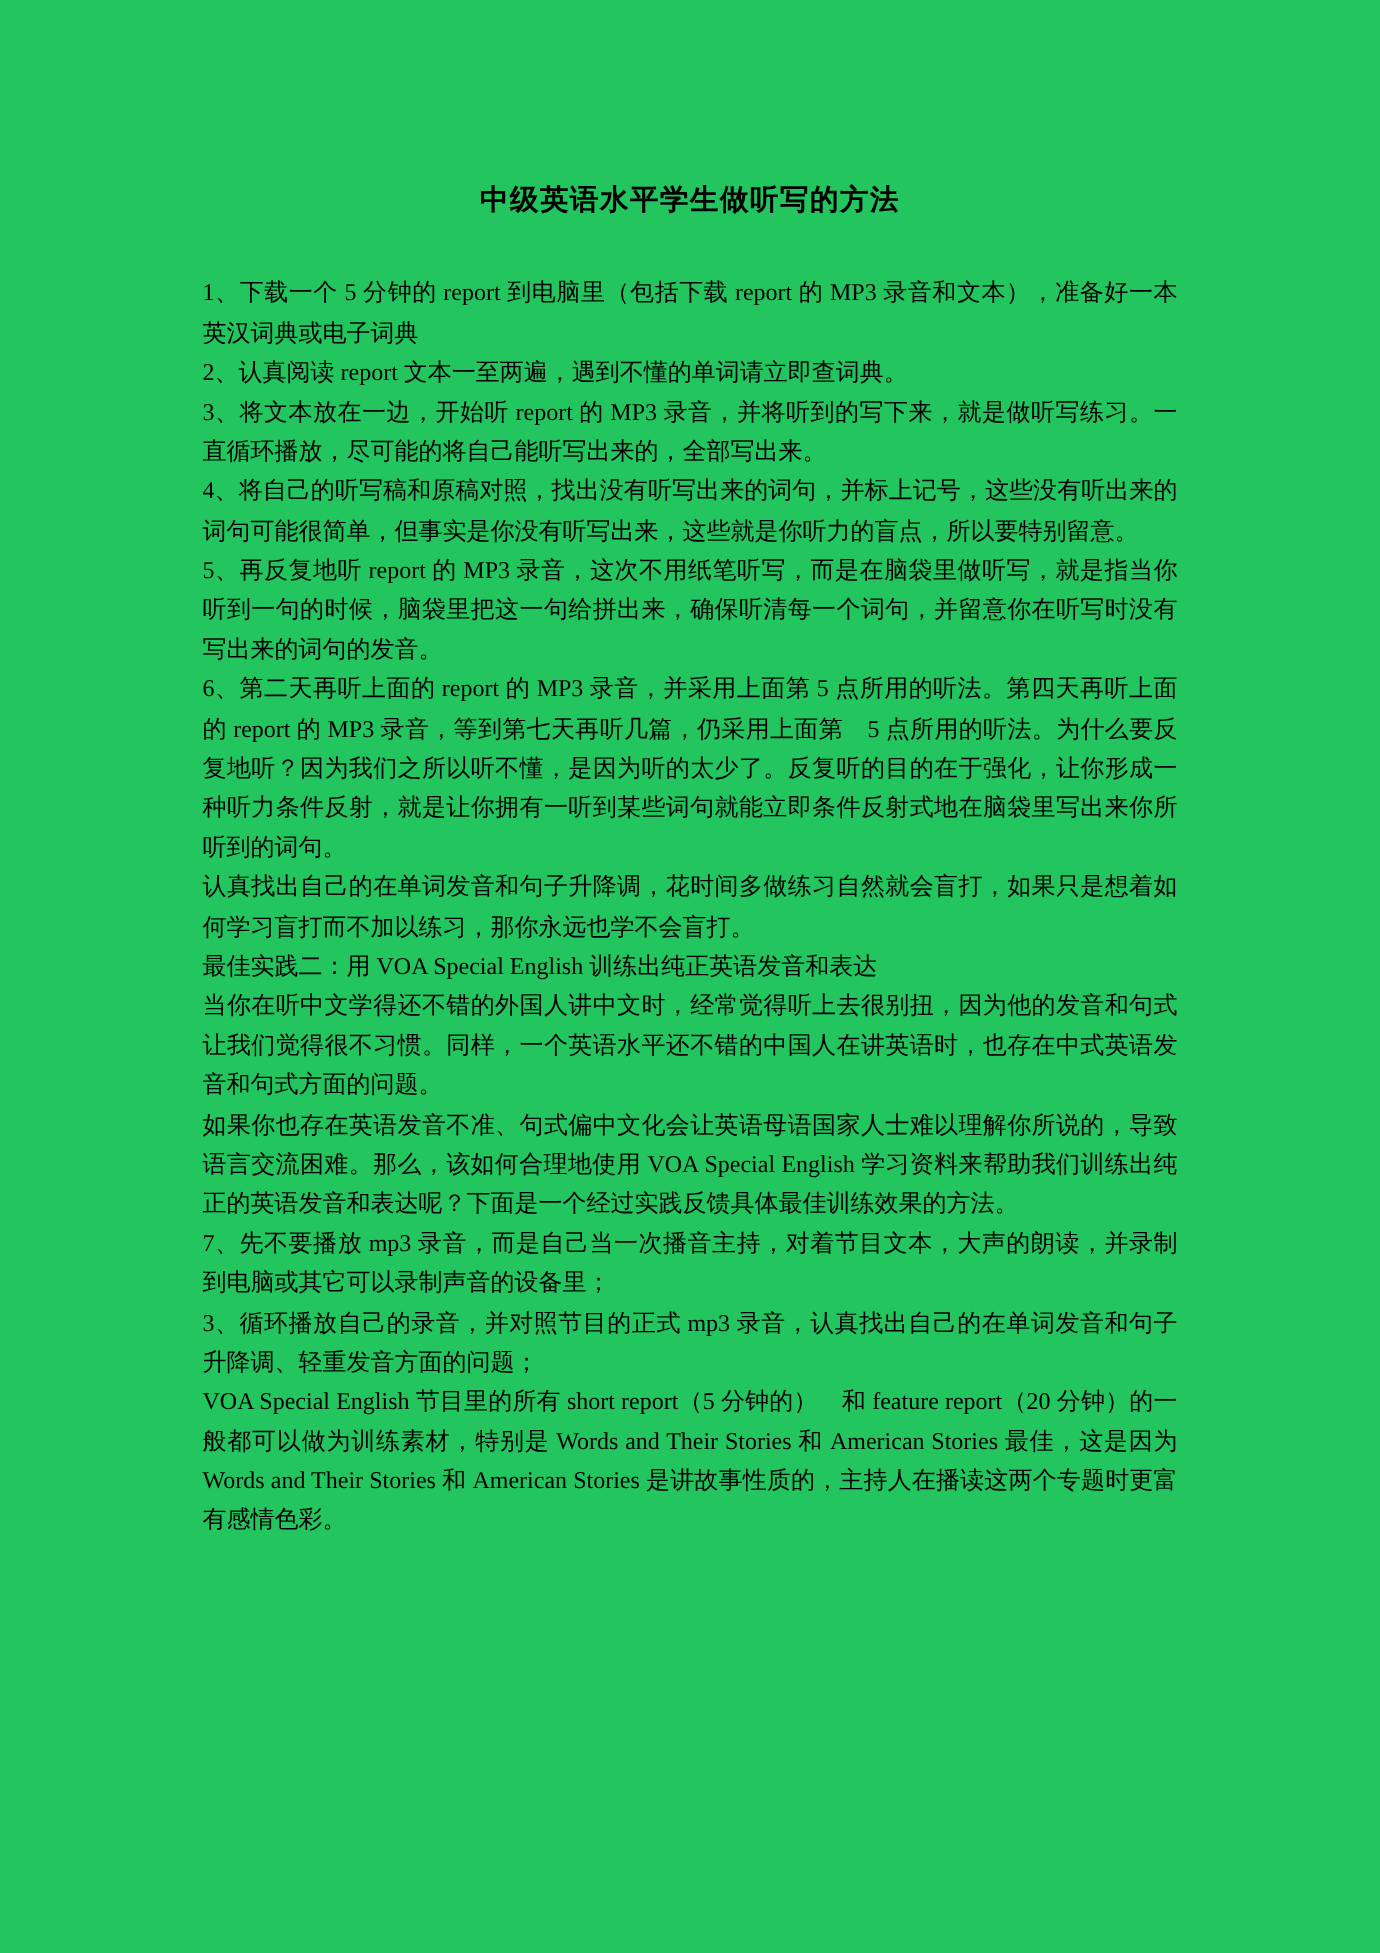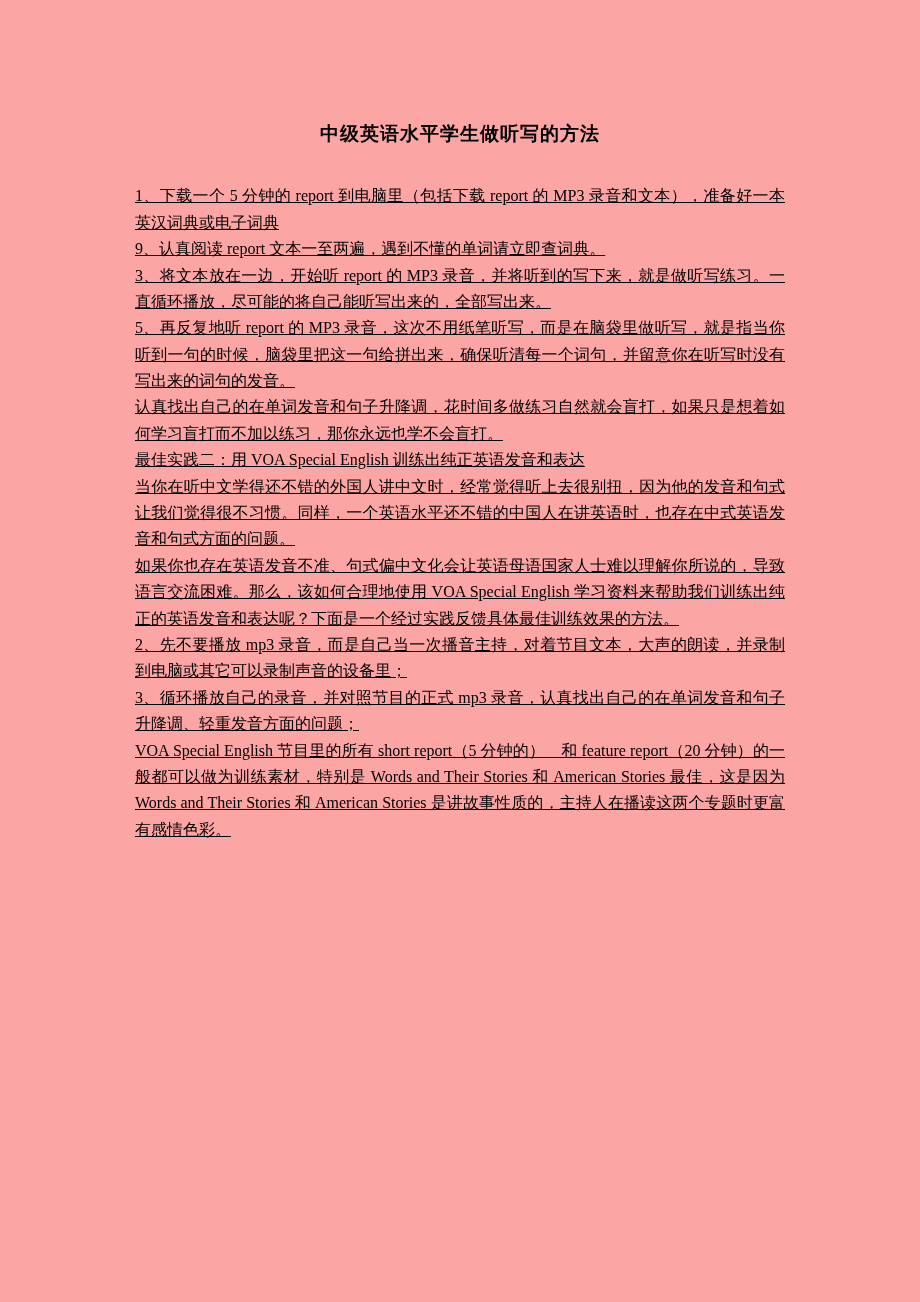--- a/index.html
+++ b/index.html
@@ -1,54 +1,55 @@
 <!DOCTYPE html>
 <html><head>
 <meta charset="utf-8">
 <style>
   * { margin: 0; padding: 0; box-sizing: border-box; }
   html, body { background: #ffffff; }
   .page {
     width: 920px;
     height: 1302px;
     margin: 0 auto;
-    background: #fca5a5;
+    background: #22c55e;
     color: #000000;
     padding: 118px 135px 40px 135px;
     font-family: "Liberation Serif", "DejaVu Serif", serif;
     font-size: 16px;
     line-height: 1.65;
     overflow: hidden;
   }
   .doc-title {
     font-size: 19px;
     font-weight: bold;
     text-align: center;
     letter-spacing: 1px;
     margin-bottom: 34px;
   }
   .doc-body p {
     text-align: justify;
     word-break: break-word;
-    text-decoration: underline;
   }
   .doc-body p.gap {
   }
 </style>
 </head>
 <body>
 
 <div class="page">
   <h1 class="doc-title">中级英语水平学生做听写的方法</h1>
   <div class="doc-body">
     <p>1、下载一个 5 分钟的 report 到电脑里（包括下载 report 的 MP3 录音和文本），准备好一本英汉词典或电子词典</p>
-    <p>9、认真阅读 report 文本一至两遍，遇到不懂的单词请立即查词典。</p>
+    <p>2、认真阅读 report 文本一至两遍，遇到不懂的单词请立即查词典。</p>
     <p>3、将文本放在一边，开始听 report 的 MP3 录音，并将听到的写下来，就是做听写练习。一直循环播放，尽可能的将自己能听写出来的，全部写出来。</p>
+    <p>4、将自己的听写稿和原稿对照，找出没有听写出来的词句，并标上记号，这些没有听出来的词句可能很简单，但事实是你没有听写出来，这些就是你听力的盲点，所以要特别留意。</p>
     <p class="gap">5、再反复地听 report 的 MP3 录音，这次不用纸笔听写，而是在脑袋里做听写，就是指当你听到一句的时候，脑袋里把这一句给拼出来，确保听清每一个词句，并留意你在听写时没有写出来的词句的发音。</p>
+    <p>6、第二天再听上面的 report 的 MP3 录音，并采用上面第 5 点所用的听法。第四天再听上面的 report 的 MP3 录音，等到第七天再听几篇，仍采用上面第　5 点所用的听法。为什么要反复地听？因为我们之所以听不懂，是因为听的太少了。反复听的目的在于强化，让你形成一种听力条件反射，就是让你拥有一听到某些词句就能立即条件反射式地在脑袋里写出来你所听到的词句。</p>
     <p>认真找出自己的在单词发音和句子升降调，花时间多做练习自然就会盲打，如果只是想着如何学习盲打而不加以练习，那你永远也学不会盲打。</p>
     <p class="gap">最佳实践二：用  VOA Special English  训练出纯正英语发音和表达</p>
     <p class="gap">当你在听中文学得还不错的外国人讲中文时，经常觉得听上去很别扭，因为他的发音和句式让我们觉得很不习惯。同样，一个英语水平还不错的中国人在讲英语时，也存在中式英语发音和句式方面的问题。</p>
     <p>如果你也存在英语发音不准、句式偏中文化会让英语母语国家人士难以理解你所说的，导致语言交流困难。那么，该如何合理地使用  VOA Special English  学习资料来帮助我们训练出纯正的英语发音和表达呢？下面是一个经过实践反馈具体最佳训练效果的方法。</p>
-    <p class="gap">2、先不要播放 mp3 录音，而是自己当一次播音主持，对着节目文本，大声的朗读，并录制到电脑或其它可以录制声音的设备里；</p>
+    <p class="gap">7、先不要播放 mp3 录音，而是自己当一次播音主持，对着节目文本，大声的朗读，并录制到电脑或其它可以录制声音的设备里；</p>
     <p>3、循环播放自己的录音，并对照节目的正式 mp3 录音，认真找出自己的在单词发音和句子升降调、轻重发音方面的问题；</p>
     <p class="gap">VOA Special English  节目里的所有  short report（5 分钟的）　和  feature report（20 分钟）的一般都可以做为训练素材，特别是  Words and Their Stories  和  American Stories  最佳，这是因为  Words and Their Stories  和  American Stories  是讲故事性质的，主持人在播读这两个专题时更富有感情色彩。</p>
   </div>
 </div>
 
 </body></html>

